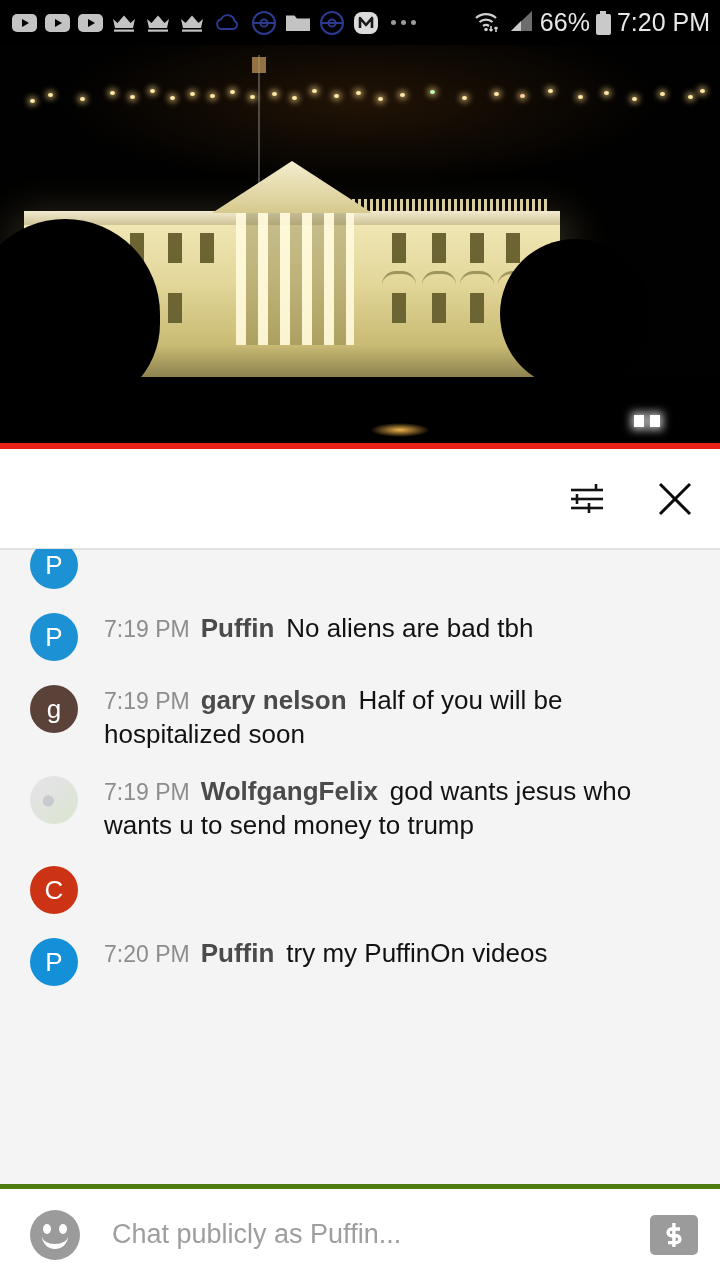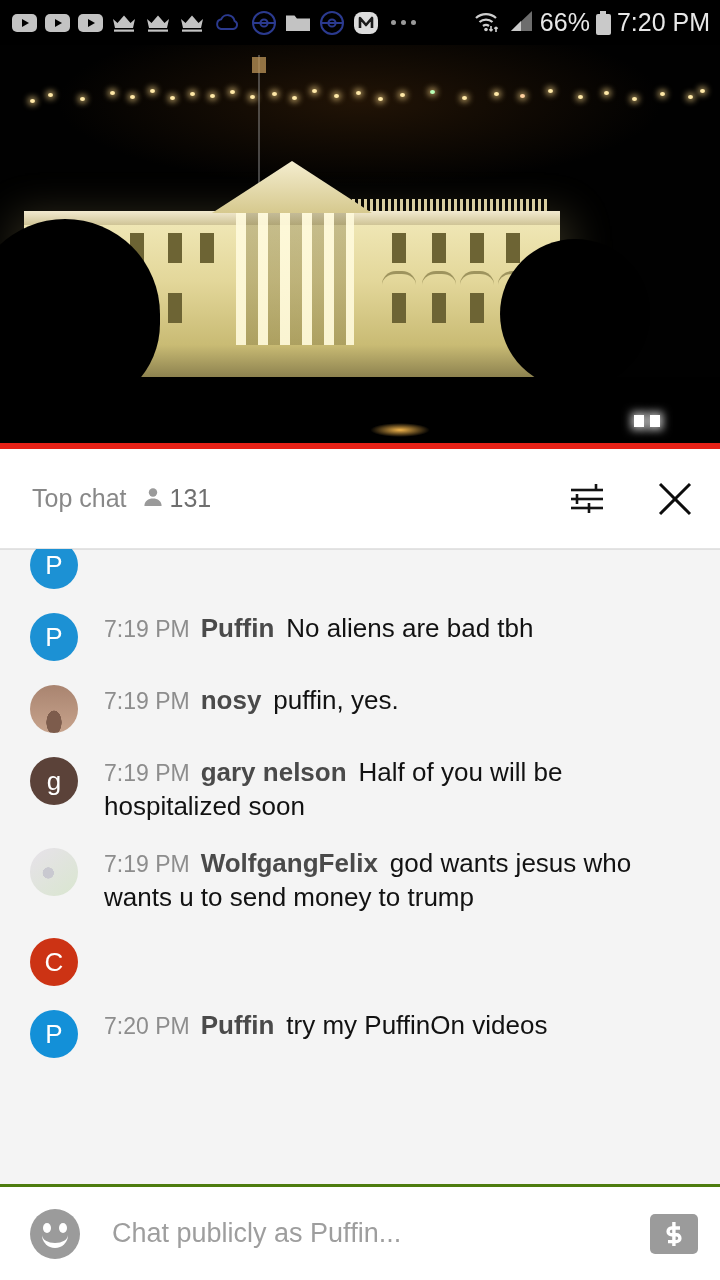--- a/index.html
+++ b/index.html
@@ -105,21 +105,21 @@
   .msg-body { margin-left:26px; font-size:26px; line-height:1.32; color:#0d0d0d;
               padding-top:2px; max-width:600px; }
   .m-time { color:#8d8d8d; font-size:23px; }
   .m-author { color:#4a4a4a; font-weight:700; margin-left:11px; }
   .m-text { color:#121212; margin-left:12px; }
   .msg.partial { padding-top:0; }
   .list-top-line { position:absolute; top:0; left:0; right:0; height:1px; background:#e0e0e0; }
 
   
   .inputbar { flex:0 0 96px; background:#ffffff; display:flex; align-items:center;
-              padding:0 22px 0 30px; border-top:3px solid #4d7c0f; }
+              padding:0 22px 0 30px; border-top:5px solid #4d7c0f; }
   .emoji { width:50px;height:50px;border-radius:50%;background:#9b9b9b;position:relative;flex:0 0 50px;}
   .emoji i.eye{position:absolute;width:8px;height:10px;border-radius:50%;background:#fff;top:14px;}
   .emoji i.e1{left:13px;} .emoji i.e2{right:13px;}
   .emoji i.mouth{position:absolute;left:12px;right:12px;top:26px;height:13px;
       border-bottom:5px solid #fff;border-radius:0 0 14px 14px;}
   .placeholder { margin-left:32px; font-size:27px; color:#9e9e9e; flex:1 1 auto; }
   .superchat { width:48px;height:40px;border-radius:5px;background:#9b9b9b;
       display:flex;align-items:center;justify-content:center;flex:0 0 48px;}
 </style>
 </head>
@@ -290,32 +290,20 @@
     <div class="twolights">
         <i style="left:0"></i>
         <i style="right:0"></i>
       </div>
 
     <div class="progressbar"></div>
   </div>
 
   <div class="chathead">
     <div class="titles">
-      <div class="ch-sub">
-        <span class="ch-subtext">Top chat</span>
-        <span class="ch-viewers">
-          <span>
-            <svg width="24" height="24" viewBox="0 0 24 24">
-                <circle cx="12" cy="7.5" r="4.2" fill="#9a9a9a"></circle>
-                <path d="M3.4 21 c0-4.8 3.9-7.4 8.6-7.4 s8.6 2.6 8.6 7.4 Z" fill="#9a9a9a"></path>
-              </svg>
-          </span>
-          <span class="ch-count">131</span>
-        </span>
-      </div>
     </div>
     <div class="ch-actions">
       <div class="icon-btn">
         <svg width="44" height="44" viewBox="0 0 44 44">
           <line x1="6" y1="13" x2="38" y2="13" stroke="#131313" stroke-width="2.6"></line>
           <line x1="6" y1="22" x2="38" y2="22" stroke="#131313" stroke-width="2.6"></line>
           <line x1="6" y1="31" x2="38" y2="31" stroke="#131313" stroke-width="2.6"></line>
           <line x1="31" y1="7" x2="31" y2="13" stroke="#131313" stroke-width="2.6"></line>
           <line x1="12" y1="17" x2="12" y2="27" stroke="#131313" stroke-width="2.6"></line>
           <line x1="24" y1="26" x2="24" y2="36" stroke="#131313" stroke-width="2.6"></line>
@@ -342,28 +330,20 @@
 
     <div class="msg">
       <div class="avatar" style="background:#1c91d4">
         <span>P</span>
       </div>
       <div class="msg-body">
         <span class="m-time">7:19 PM</span><span class="m-author">Puffin</span><span class="m-text">No aliens are bad tbh</span>
       </div>
     </div>
 
-    <div class="msg">
-      <div class="avatar photo" style="background:radial-gradient(ellipse at 50% 78%, #7d5c4c 0 22%, rgba(0,0,0,0) 23%), linear-gradient(180deg,#a98470,#c7a38c)">
-        <span class="ph"></span>
-      </div>
-      <div class="msg-body">
-        <span class="m-time">7:19 PM</span><span class="m-author">nosy</span><span class="m-text">puffin, yes.</span>
-      </div>
-    </div>
 
     <div class="msg">
       <div class="avatar" style="background:#5b4239">
         <span>g</span>
       </div>
       <div class="msg-body">
         <span class="m-time">7:19 PM</span><span class="m-author">gary nelson</span><span class="m-text">Half of you will be hospitalized soon</span>
       </div>
     </div>
 

